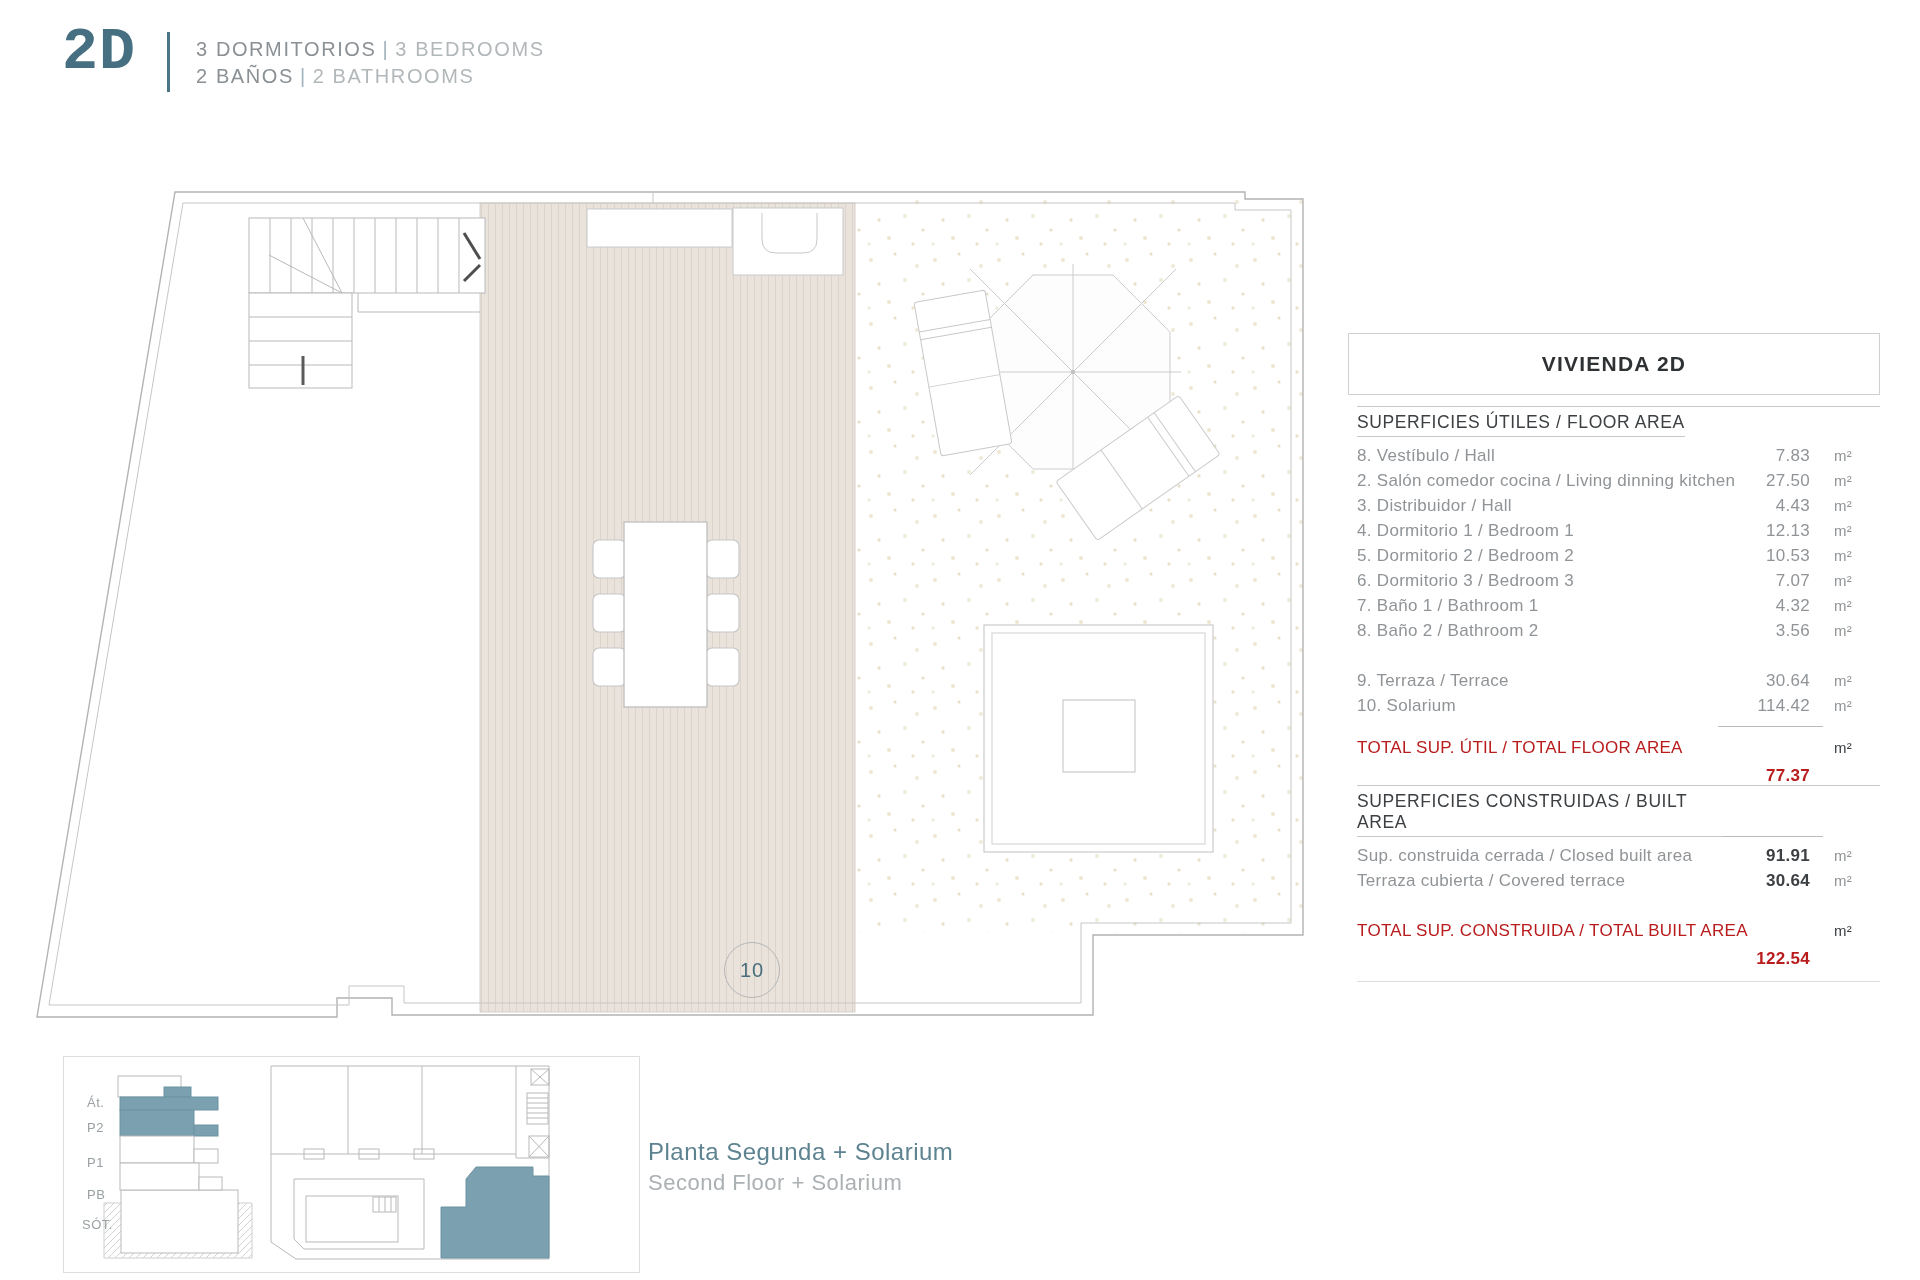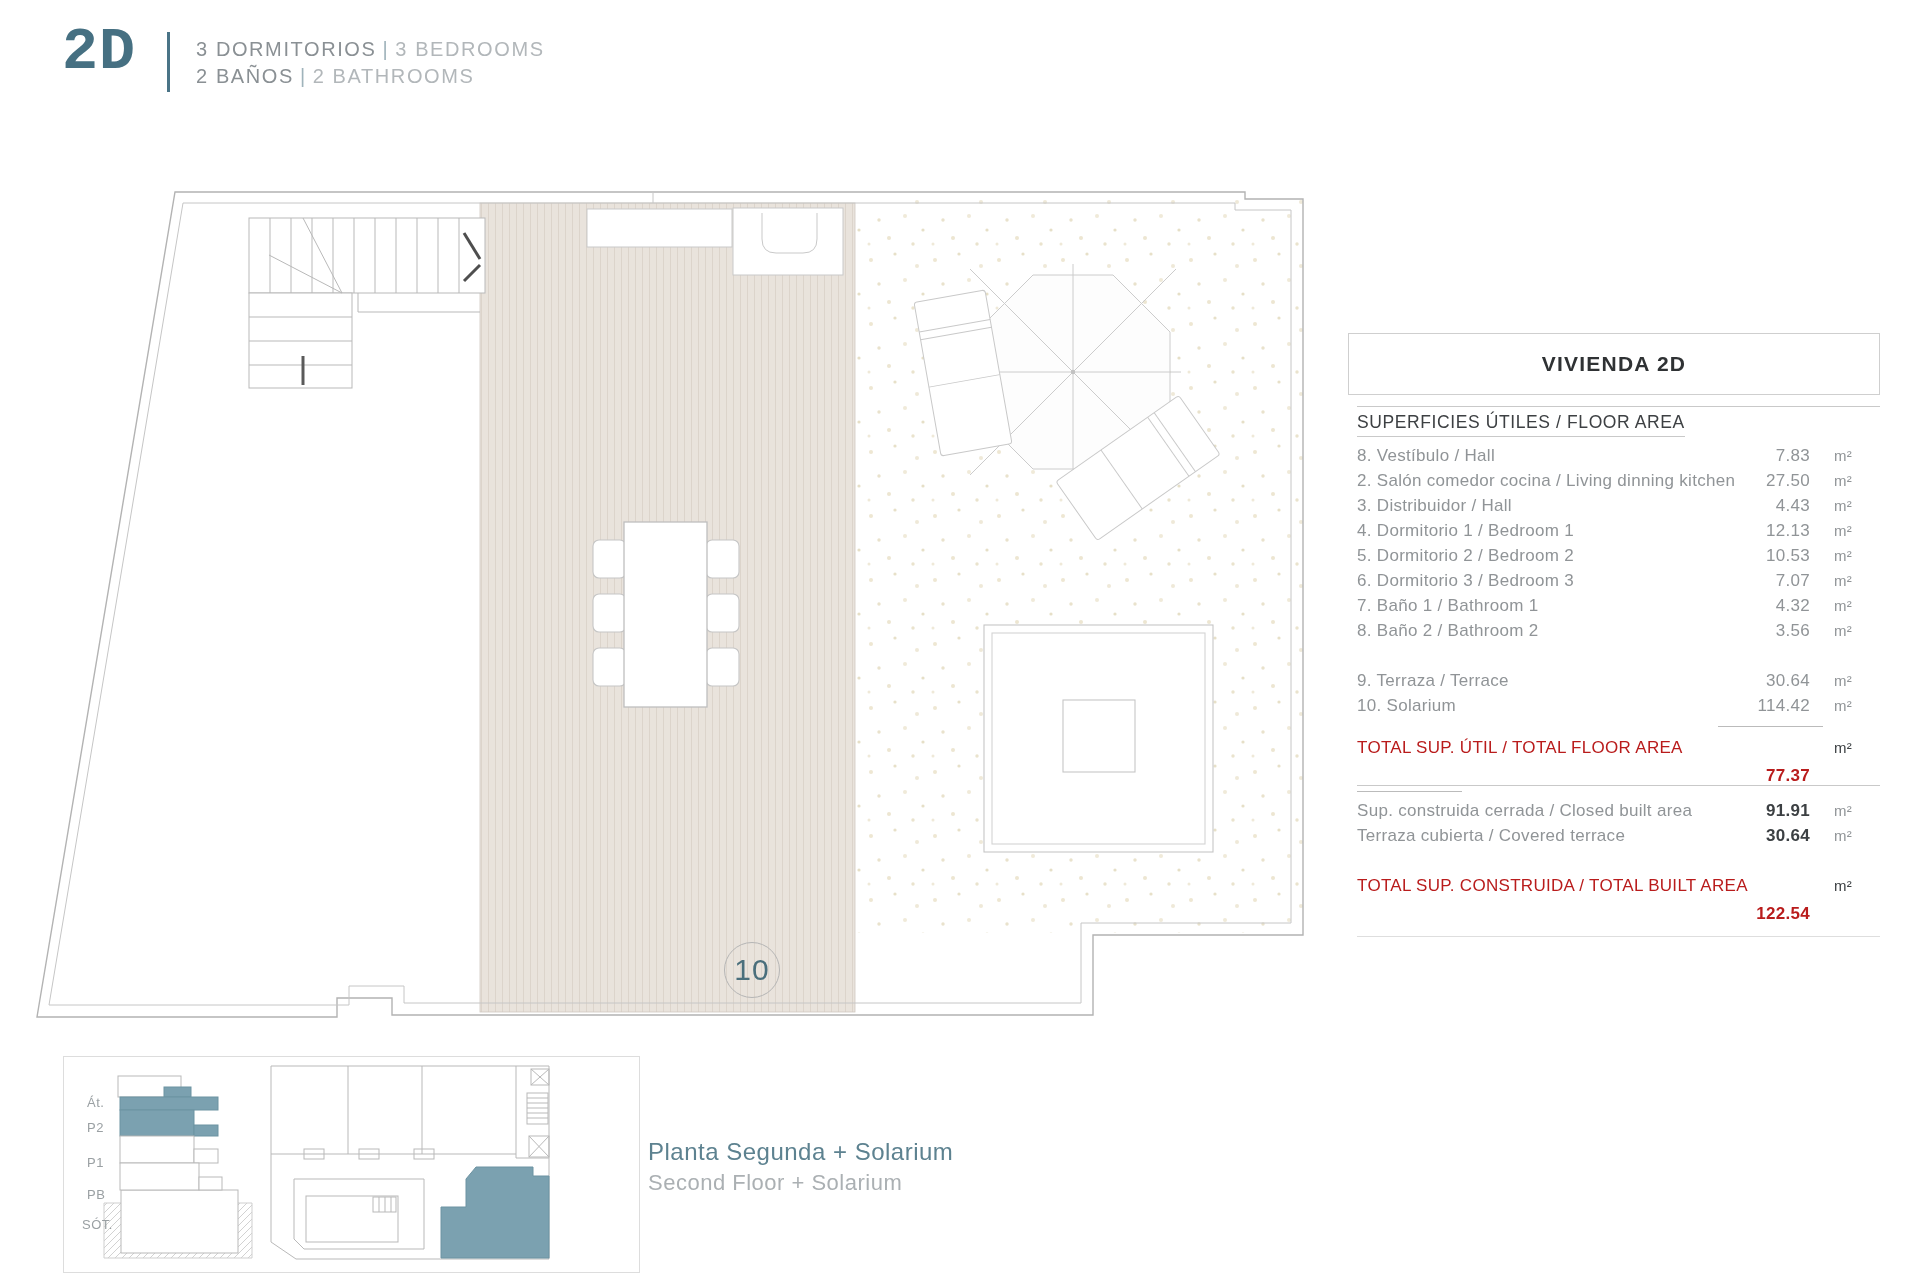--- a/index.html
+++ b/index.html
@@ -12,21 +12,21 @@
   .hdr-bar{position:absolute;left:167px;top:32px;width:3px;height:60px;background:#4a7487;}
   .hdr-lines{position:absolute;left:196px;top:36px;font-size:20px;letter-spacing:1.6px;line-height:27px;}
   .hdr-es{color:#8a9094;}
   .hdr-sep{color:#9fb3bb;padding:0 6px;}
   .hdr-en{color:#b2b7ba;}
 
   
   .plan-wrap{position:absolute;left:33px;top:186px;width:1285px;height:860px;}
   .badge-10{position:absolute;left:691px;top:756px;width:54px;height:54px;border:1.5px solid #b5b5b5;
             border-radius:50%;display:flex;align-items:center;justify-content:center;
-            font-size:30px;color:#4a6f7c;letter-spacing:1px;z-index:3;}
+            font-size:20px;color:#4a6f7c;letter-spacing:1px;z-index:3;}
 
   
   .tbl{position:absolute;left:1348px;top:333px;width:532px;color:#909497;font-size:17px;}
   .tbl-title{height:60px;border:1px solid #cfcfcf;display:flex;align-items:center;justify-content:center;
              font-size:21px;font-weight:700;color:#2f3234;letter-spacing:1.2px;}
   .tbl-list{margin-left:9px;margin-top:11px;}
   .sec-rule{border-top:1px solid #c9c9c9;}
   .sec-head{display:flex;justify-content:space-between;align-items:flex-end;padding-top:5px;}
   .sec-head .txt{display:inline-block;color:#3d4043;letter-spacing:.6px;font-size:17.5px;
                  border-bottom:1px solid #c9c9c9;padding-bottom:3px;}
@@ -204,20 +204,21 @@
       <div class="valrule"></div>
       <div class="gap8"></div>
 
       <div class="row total"><span class="lbl">TOTAL SUP. ÚTIL / TOTAL FLOOR AREA</span><span class="val">77.37</span><span class="unit">m²</span></div>
 
       <div class="gap25"></div>
 
       <div>
         <div class="sec-rule"></div>
         <div class="sec-head">
+          <span class="txt">SUPERFICIES CONSTRUIDAS / BUILT AREA</span>
           <span class="vr"></span>
         </div>
         <div class="rows8">
           <div class="row dark"><span class="lbl">Sup. construida cerrada / Closed built area</span><span class="val">91.91</span><span class="unit">m²</span></div>
           <div class="row dark"><span class="lbl">Terraza cubierta / Covered terrace</span><span class="val">30.64</span><span class="unit">m²</span></div>
         </div>
         <div class="gap25"></div>
         <div class="row total"><span class="lbl">TOTAL SUP. CONSTRUIDA /  TOTAL BUILT AREA</span><span class="val">122.54</span><span class="unit">m²</span></div>
         <div class="bottom-rule"></div>
       </div>

